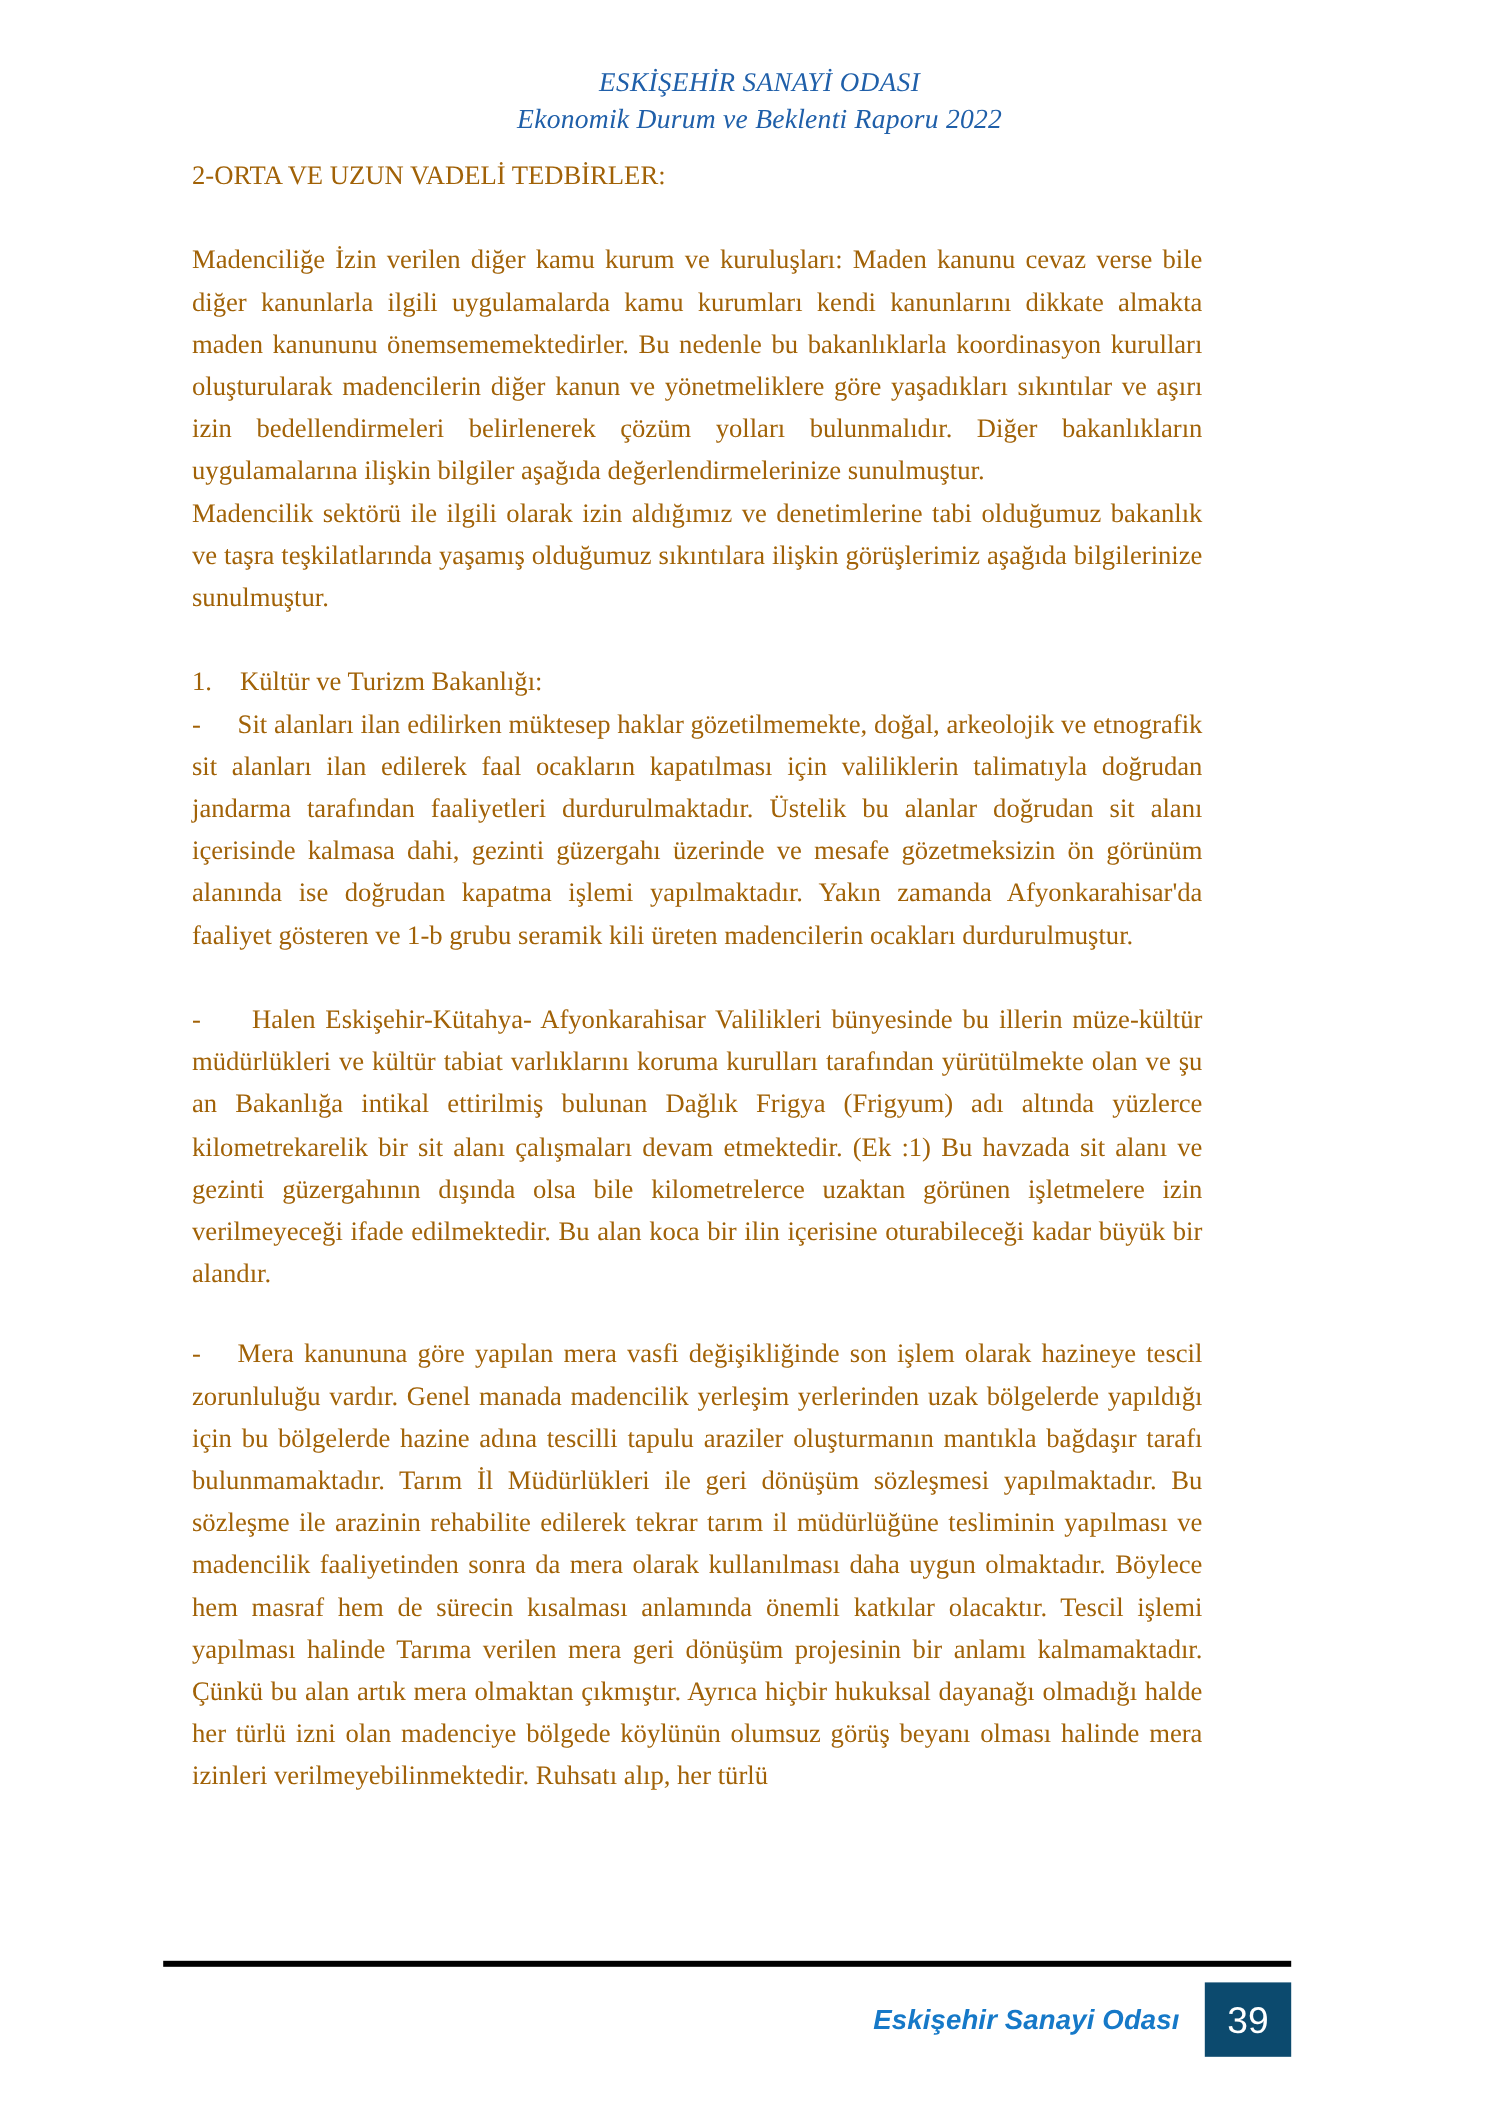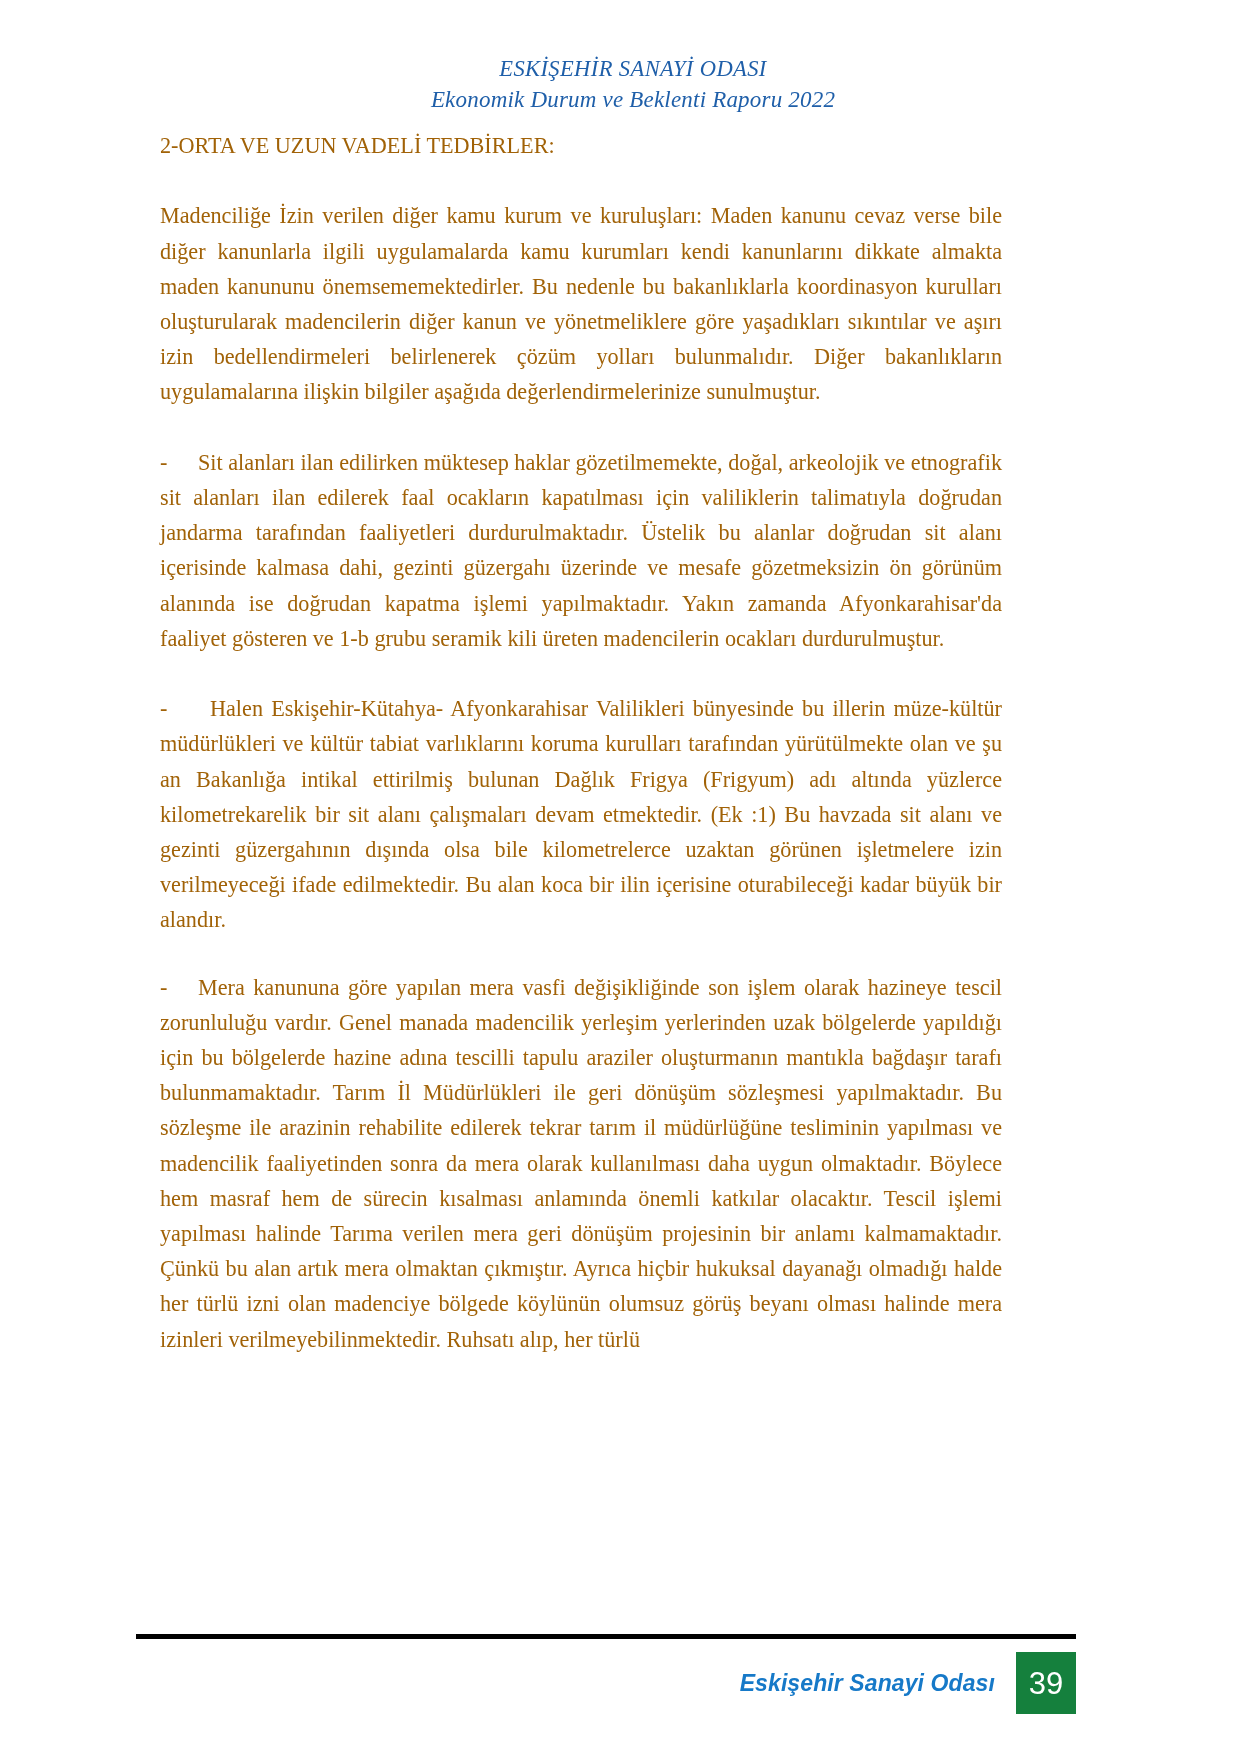--- a/index.html
+++ b/index.html
@@ -134,22 +134,22 @@
     font-family: "Liberation Sans", "DejaVu Sans", sans-serif;
     font-style: italic;
     font-weight: bold;
     font-size: 23px;
     letter-spacing: 0.1px;
     color: #1679c8;
     white-space: nowrap;
   }
 
   .page-number-box {
-    width: 60px;
-    background: #15803d;
+    width: 72px;
+    background: #0c4a6e;
     display: flex;
     align-items: center;
     justify-content: center;
   }
 
   .page-number-box .page-num {
     font-family: "Liberation Sans", "DejaVu Sans", sans-serif;
     font-size: 31px;
     font-weight: normal;
     color: #ffffff;
@@ -168,23 +168,27 @@
 
   <div class="content">
 
     <p class="list-heading">2-ORTA VE UZUN VADELİ TEDBİRLER:</p>
 
 
     <span class="blank-line"></span>
 
     <p>Madenciliğe İzin verilen diğer kamu kurum ve kuruluşları: Maden kanunu cevaz verse bile diğer kanunlarla ilgili uygulamalarda kamu kurumları kendi kanunlarını dikkate almakta maden kanununu önemsememektedirler. Bu nedenle bu bakanlıklarla koordinasyon kurulları oluşturularak madencilerin diğer kanun ve yönetmeliklere göre yaşadıkları sıkıntılar ve aşırı izin bedellendirmeleri belirlenerek çözüm yolları bulunmalıdır. Diğer bakanlıkların uygulamalarına ilişkin bilgiler aşağıda değerlendirmelerinize sunulmuştur.</p>
 
+    <p>Madencilik sektörü ile ilgili olarak izin aldığımız ve denetimlerine tabi olduğumuz bakanlık ve taşra teşkilatlarında yaşamış olduğumuz sıkıntılara ilişkin görüşlerimiz aşağıda bilgilerinize sunulmuştur.</p>
 
     <span class="blank-line"></span>
 
+    <p class="list-heading">
+      <span class="num">1.</span><span>Kültür ve Turizm Bakanlığı:</span>
+    </p>
 
     <p class="dash-item">
       <span class="dash">-</span><span>Sit alanları ilan edilirken müktesep haklar gözetilmemekte, doğal, arkeolojik ve etnografik sit alanları ilan edilerek faal ocakların kapatılması için valiliklerin talimatıyla doğrudan jandarma tarafından faaliyetleri durdurulmaktadır. Üstelik bu alanlar doğrudan sit alanı içerisinde kalmasa dahi, gezinti güzergahı üzerinde ve mesafe gözetmeksizin ön görünüm alanında ise doğrudan kapatma işlemi yapılmaktadır. Yakın zamanda Afyonkarahisar'da faaliyet gösteren ve 1-b grubu seramik kili üreten madencilerin ocakları durdurulmuştur.</span>
     </p>
 
     <span class="blank-line"></span>
 
     <p class="dash-item wide-gap">
       <span class="dash">-</span><span>Halen Eskişehir-Kütahya- Afyonkarahisar Valilikleri bünyesinde bu illerin müze-kültür müdürlükleri ve kültür tabiat varlıklarını koruma kurulları tarafından yürütülmekte olan ve şu an Bakanlığa intikal ettirilmiş bulunan Dağlık Frigya (Frigyum) adı altında yüzlerce kilometrekarelik bir sit alanı çalışmaları devam etmektedir. (Ek :1) Bu havzada sit alanı ve gezinti güzergahının dışında olsa bile kilometrelerce uzaktan görünen işletmelere izin verilmeyeceği ifade edilmektedir. Bu alan koca bir ilin içerisine oturabileceği kadar büyük bir alandır.</span>
     </p>

